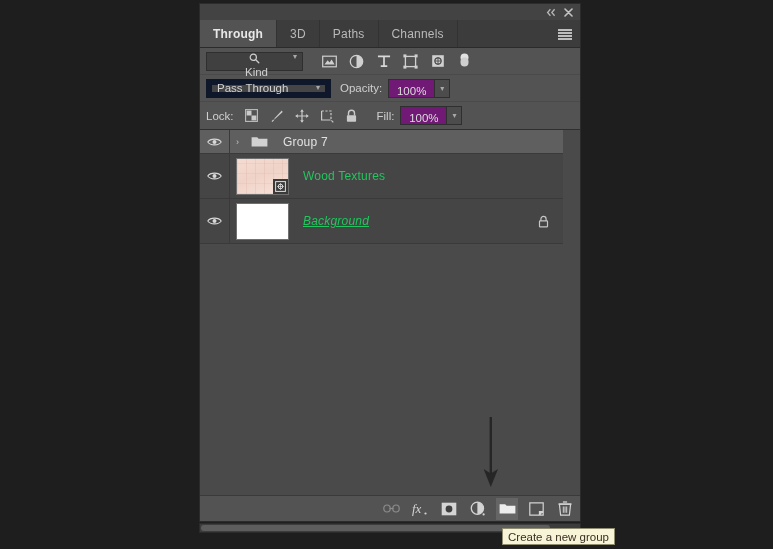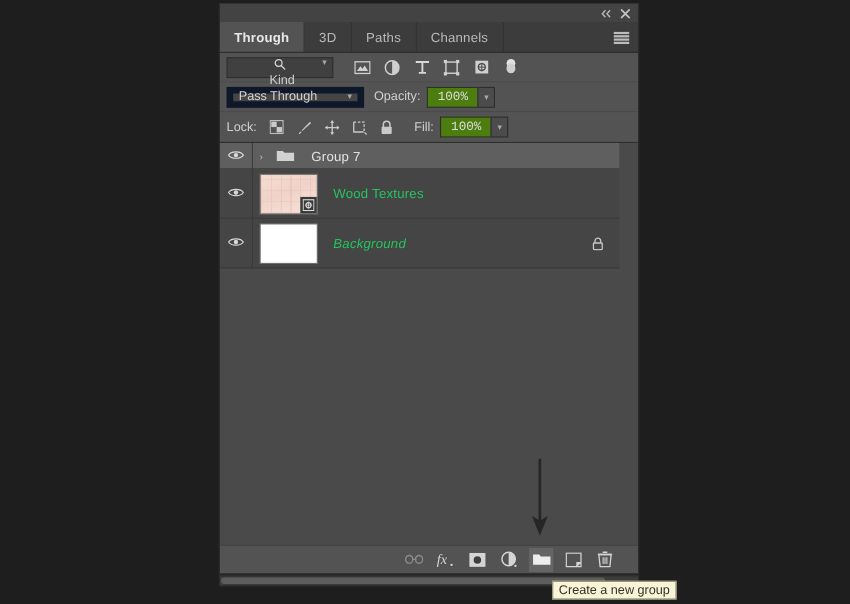--- a/index.html
+++ b/index.html
@@ -171,30 +171,29 @@
     line-height: 1;
   }
   .inline-lbl {
     color: #cfcfcf;
     font-size: 11.5px;
     margin-left: 9px;
   }
   .numbox {
     width: 46px;
     height: 19px;
-    background: #4d7c0f;
+    background: #701a75;
     border: 1px solid #2f2f2f;
     border-right: none;
     display: flex;
-    align-items: center;
+    align-items: flex-end;
     justify-content: center;
     color: #dcdcdc;
     font-size: 11.5px;
     margin-left: 6px;
-    font-family: Liberation Mono, monospace;
   }
   .numcaret {
     width: 16px;
     height: 19px;
     background: #4c4c4c;
     border: 1px solid #2f2f2f;
     display: flex;
     align-items: center;
     justify-content: center;
     color: #a8a8a8;
@@ -301,37 +300,37 @@
     align-items: center;
     justify-content: center;
     color: #d8d8d8;
   }
   .layer-name {
     color: #22c55e;
     font-size: 12px;
     margin-left: 14px;
     letter-spacing: .2px;
   }
-  .layer-name.italic { font-style: italic; }
+  .layer-name.italic { font-style: italic; text-decoration: underline; }
   .lock-ind {
     position: absolute;
     right: 14px;
     color: #c6c6c6;
     display: flex;
   }
 
   
   .bottom-bar {
     height: 26px;
     background: #535353;
     border-top: 1px solid #3a3a3a;
     display: flex;
     align-items: center;
     justify-content: flex-end;
-    padding-right: 19px;
+    padding-right: 4px;
     gap: 7px;
     flex: 0 0 auto;
   }
   .bicon {
     width: 22px;
     height: 22px;
     display: flex;
     align-items: center;
     justify-content: center;
     color: #cfcfcf;

